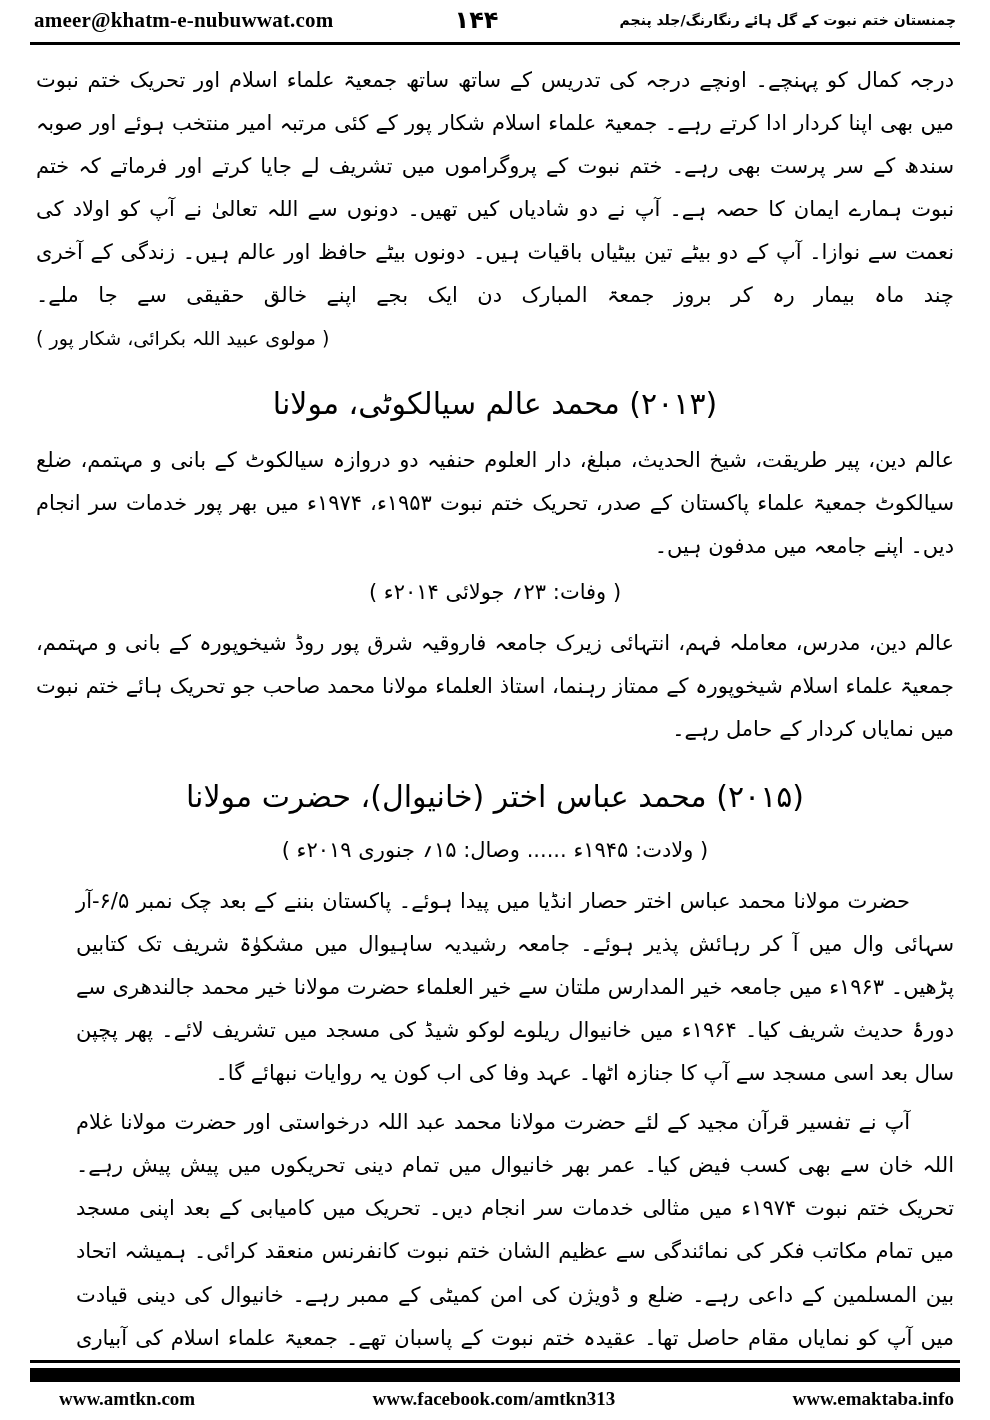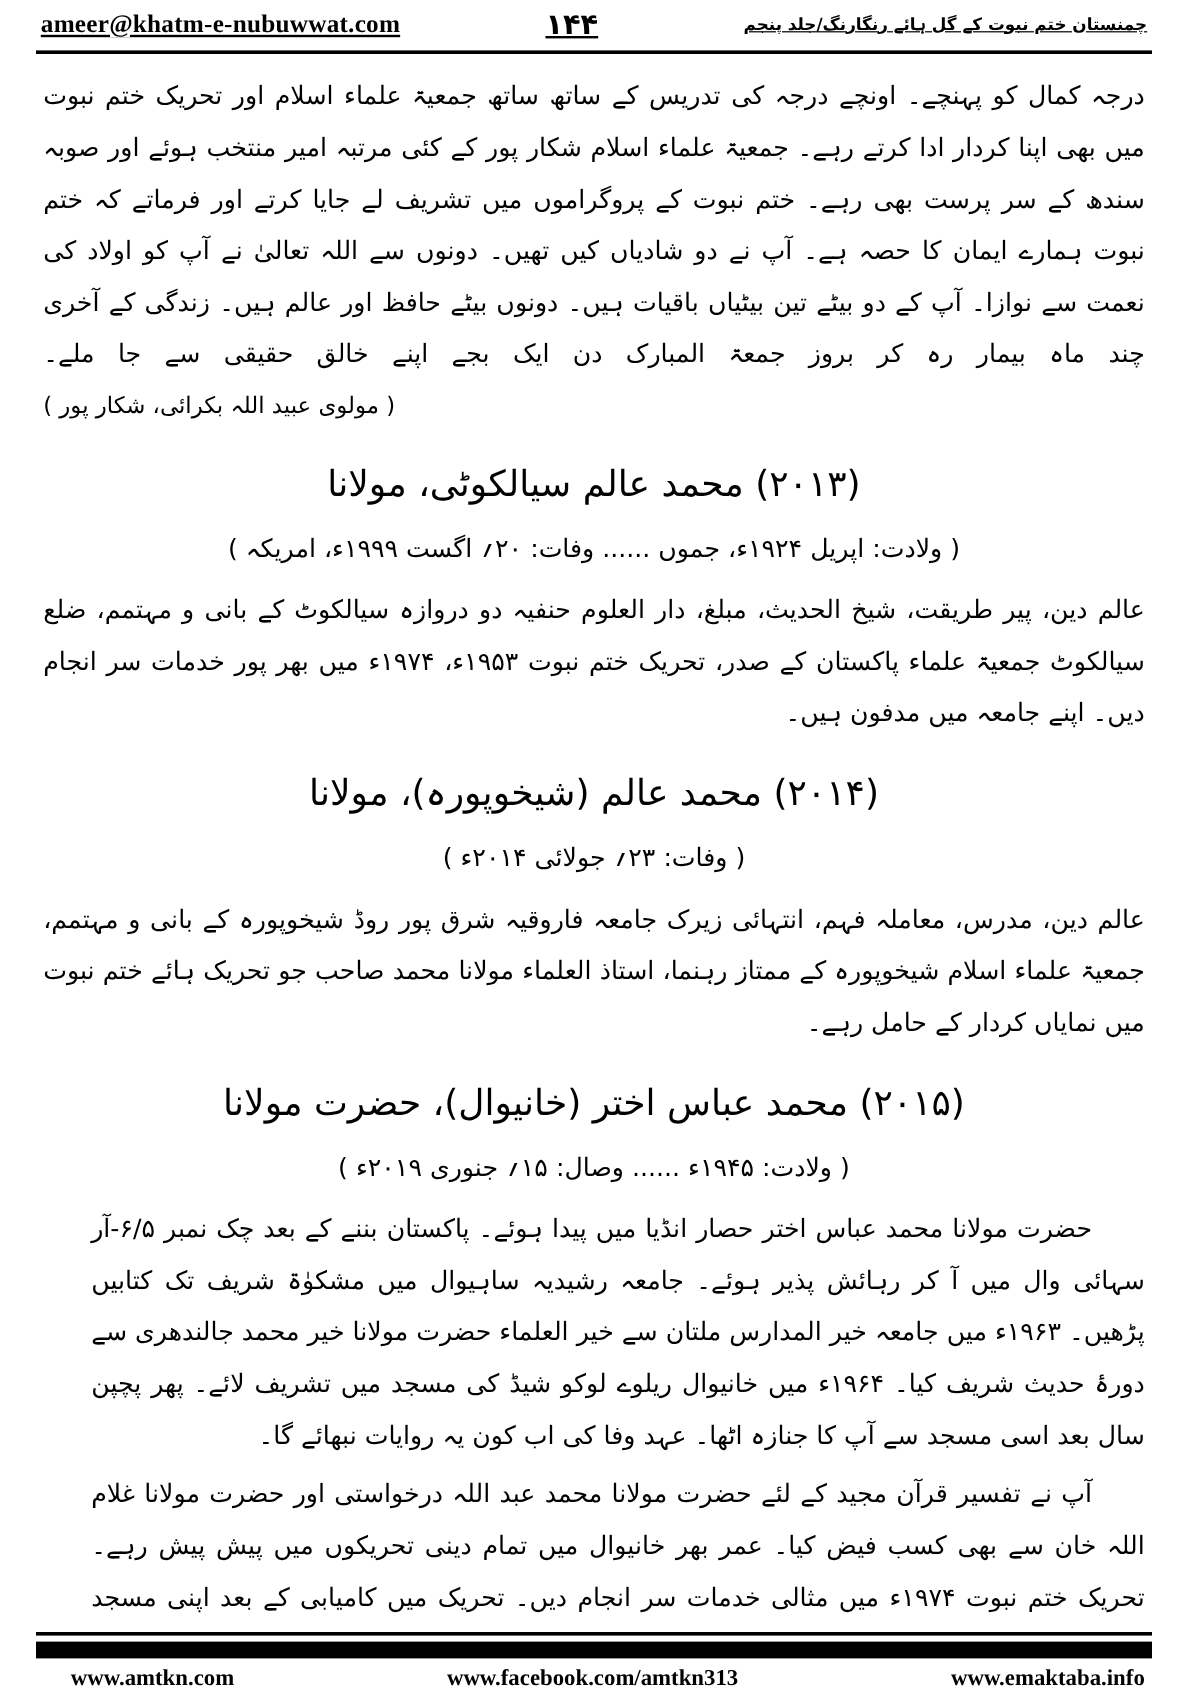--- a/index.html
+++ b/index.html
@@ -25,21 +25,20 @@
     flex-direction: column;
   }
 
   
   .header {
     display: flex;
     align-items: center;
     justify-content: space-between;
     padding: 6px 4px 8px 4px;
     font-size: 19px;
-    text-decoration: underline;
   }
   .header-left {
     font-family: "Liberation Serif", serif;
     font-weight: bold;
     font-size: 21px;
     letter-spacing: 0.2px;
     white-space: nowrap;
   }
   .header-center {
     font-family: "DejaVu Sans", sans-serif;
@@ -138,26 +137,24 @@
   </div>
   <hr class="rule-top">
 
   <div class="content">
 
     <p class="para">درجہ کمال کو پہنچے۔ اونچے درجہ کی تدریس کے ساتھ ساتھ جمعیۃ علماء اسلام اور تحریک ختم نبوت میں بھی اپنا کردار ادا کرتے رہے۔ جمعیۃ علماء اسلام شکار پور کے کئی مرتبہ امیر منتخب ہوئے اور صوبہ سندھ کے سر پرست بھی رہے۔ ختم نبوت کے پروگراموں میں تشریف لے جایا کرتے اور فرماتے کہ ختم نبوت ہمارے ایمان کا حصہ ہے۔ آپ نے دو شادیاں کیں تھیں۔ دونوں سے اللہ تعالیٰ نے آپ کو اولاد کی نعمت سے نوازا۔ آپ کے دو بیٹے تین بیٹیاں باقیات ہیں۔ دونوں بیٹے حافظ اور عالم ہیں۔ زندگی کے آخری چند ماہ بیمار رہ کر بروز جمعۃ المبارک دن ایک بجے اپنے خالق حقیقی سے جا ملے۔</p>
     <span class="attrib">( مولوی عبید اللہ بکرائی، شکار پور )</span>
 
     <div>
       <div class="entry-title">(۲۰۱۳) محمد عالم سیالکوٹی، مولانا</div>
-      <div class="entry-dates">( ولادت: اپریل ۱۹۲۴ء، جموں ...... وفات: ۲۰؍ اگست ۱۹۹۹ء، امریکہ )</div>
       <p class="para last-right">عالم دین، پیر طریقت، شیخ الحدیث، مبلغ، دار العلوم حنفیہ دو دروازہ سیالکوٹ کے بانی و مہتمم، ضلع سیالکوٹ جمعیۃ علماء پاکستان کے صدر، تحریک ختم نبوت ۱۹۵۳ء، ۱۹۷۴ء میں بھر پور خدمات سر انجام دیں۔ اپنے جامعہ میں مدفون ہیں۔</p>
     </div>
 
     <div>
-      <div class="entry-title">(۲۰۱۴) محمد عالم (شیخوپورہ)، مولانا</div>
       <div class="entry-dates">( وفات: ۲۳؍ جولائی ۲۰۱۴ء )</div>
       <p class="para last-right">عالم دین، مدرس، معاملہ فہم، انتہائی زیرک جامعہ فاروقیہ شرق پور روڈ شیخوپورہ کے بانی و مہتمم، جمعیۃ علماء اسلام شیخوپورہ کے ممتاز رہنما، استاذ العلماء مولانا محمد صاحب جو تحریک ہائے ختم نبوت میں نمایاں کردار کے حامل رہے۔</p>
     </div>
 
     <div>
       <div class="entry-title">(۲۰۱۵) محمد عباس اختر (خانیوال)، حضرت مولانا</div>
       <div class="entry-dates">( ولادت: ۱۹۴۵ء ...... وصال: ۱۵؍ جنوری ۲۰۱۹ء )</div>
       <p class="para indent last-right">حضرت مولانا محمد عباس اختر حصار انڈیا میں پیدا ہوئے۔ پاکستان بننے کے بعد چک نمبر ۶/۵-آر سہائی وال میں آ کر رہائش پذیر ہوئے۔ جامعہ رشیدیہ ساہیوال میں مشکوٰۃ شریف تک کتابیں پڑھیں۔ ۱۹۶۳ء میں جامعہ خیر المدارس ملتان سے خیر العلماء حضرت مولانا خیر محمد جالندھری سے دورۂ حدیث شریف کیا۔ ۱۹۶۴ء میں خانیوال ریلوے لوکو شیڈ کی مسجد میں تشریف لائے۔ پھر پچپن سال بعد اسی مسجد سے آپ کا جنازہ اٹھا۔ عہد وفا کی اب کون یہ روایات نبھائے گا۔</p>
       <p class="para indent last-right">آپ نے تفسیر قرآن مجید کے لئے حضرت مولانا محمد عبد اللہ درخواستی اور حضرت مولانا غلام اللہ خان سے بھی کسب فیض کیا۔ عمر بھر خانیوال میں تمام دینی تحریکوں میں پیش پیش رہے۔ تحریک ختم نبوت ۱۹۷۴ء میں مثالی خدمات سر انجام دیں۔ تحریک میں کامیابی کے بعد اپنی مسجد میں تمام مکاتب فکر کی نمائندگی سے عظیم الشان ختم نبوت کانفرنس منعقد کرائی۔ ہمیشہ اتحاد بین المسلمین کے داعی رہے۔ ضلع و ڈویژن کی امن کمیٹی کے ممبر رہے۔ خانیوال کی دینی قیادت میں آپ کو نمایاں مقام حاصل تھا۔ عقیدہ ختم نبوت کے پاسبان تھے۔ جمعیۃ علماء اسلام کی آبیاری میں شب و روز کوشاں رہے۔</p>
     </div>

